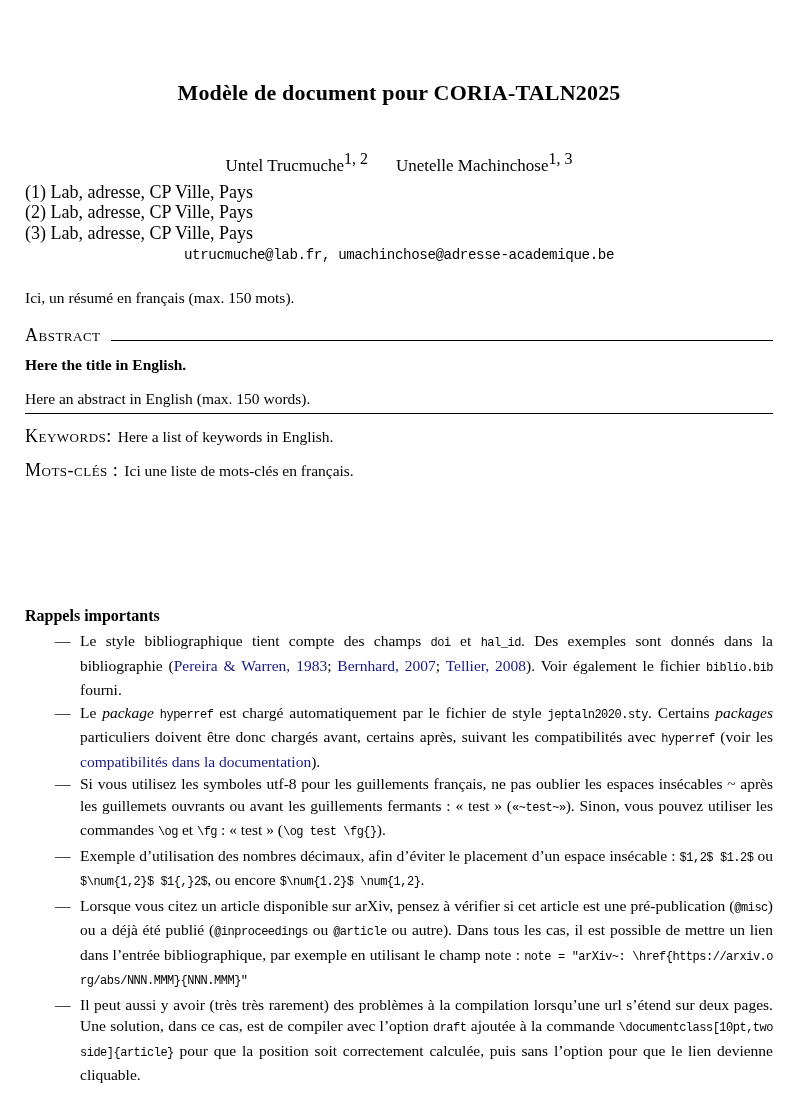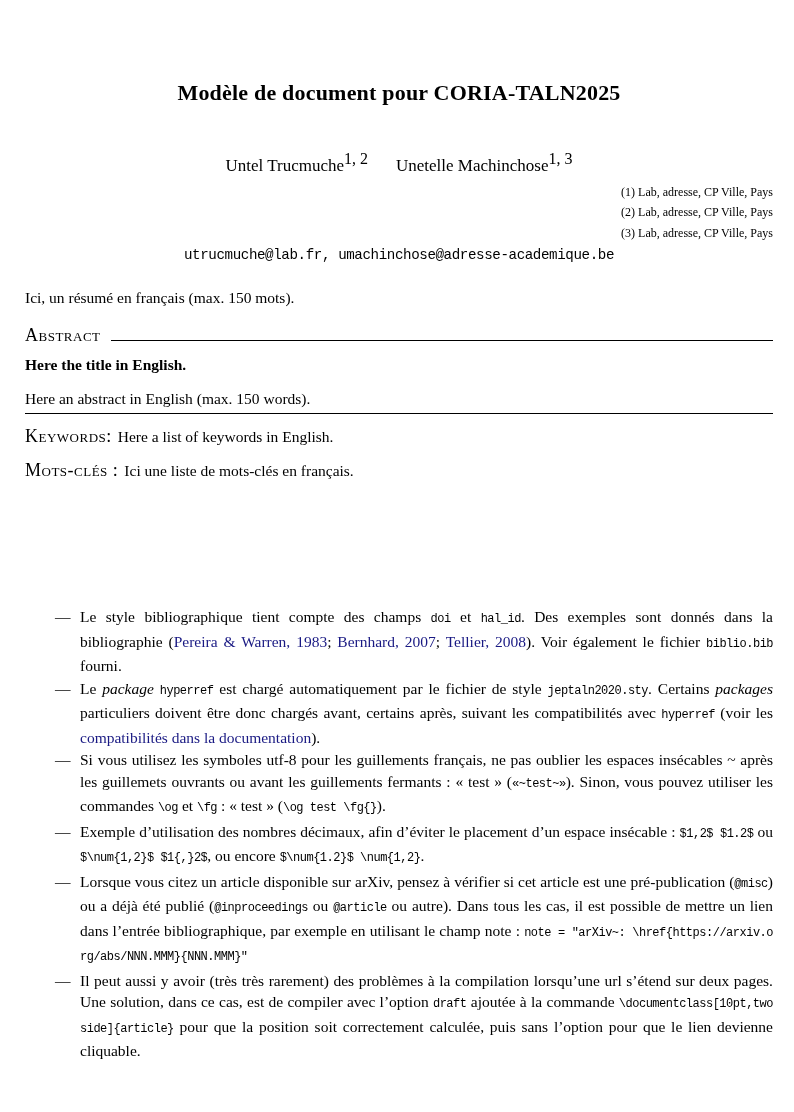--- a/index.html
+++ b/index.html
@@ -11,21 +11,21 @@
     position:relative;overflow:hidden;
   }
   
   .title{
     text-align:center;font-size:22px;font-weight:bold;
     letter-spacing:.2px;margin:0 0 44px 0;
   }
   .authors{text-align:center;font-size:17px;margin-bottom:6px;}
   .author{margin:0 14px;}
   .author sup{font-size:16px;}
-  .affils{text-align:right;font-size:12px;line-height:20.5px;font-family:Liberation Serif, serif;}
+  .affils{text-align:left;font-size:18px;line-height:20.5px;font-family:Liberation Serif, serif;}
   .emails{
     text-align:center;font-family:"Liberation Mono", monospace;
     font-size:14.2px;margin-top:4px;letter-spacing:-0.4px;
   }
   
   .absblock{margin-top:24px;font-size:15.5px;}
   .scrow{display:flex;align-items:flex-end;margin-top:17px;}
   .sc{
     font-variant:small-caps;font-size:18px;line-height:20px;
     letter-spacing:.5px;white-space:nowrap;
@@ -90,20 +90,21 @@
       <span class="sc">Keywords:</span><span>Here a list of keywords in English.</span>
     </div>
 
     <div class="kwline">
       <span class="sc">Mots-clés :</span><span>Ici une liste de mots-clés en français.</span>
     </div>
 
   </div>
 
   <div class="rappels">
+    <h2>Rappels importants</h2>
     <ul class="dashlist" id="rappels-list">
         <li><span class="dash">—</span>Le style bibliographique tient compte des champs <span class="code">doi</span> et <span class="code">hal_id</span>. Des exemples sont donnés dans la bibliographie (<span class="link" style="color: rgb(25, 25, 131);">Pereira &amp; Warren, 1983</span>; <span class="link" style="color: rgb(25, 25, 131);">Bernhard, 2007</span>; <span class="link" style="color: rgb(25, 25, 131);">Tellier, 2008</span>). Voir également le fichier <span class="code">biblio.bib</span> fourni.</li>
         <li><span class="dash">—</span>Le <em class="it">package</em> <span class="code">hyperref</span> est chargé automatiquement par le fichier de style <span class="code">jeptaln2020.sty</span>. Certains <em class="it">packages</em> particuliers doivent être donc chargés avant, certains après, suivant les compatibilités avec <span class="code">hyperref</span> (voir les <span class="link" style="color: rgb(25, 25, 131);">compatibilités dans la documentation</span>).</li>
         <li><span class="dash">—</span>Si vous utilisez les symboles utf-8 pour les guillements français, ne pas oublier les espaces insécables ~ après les guillemets ouvrants ou avant les guillements fermants : « test » (<span class="code">«~test~»</span>). Sinon, vous pouvez utiliser les commandes <span class="code">\og</span> et <span class="code">\fg</span> : « test » (<span class="code">\og test \fg{}</span>).</li>
         <li><span class="dash">—</span>Exemple d’utilisation des nombres décimaux, afin d’éviter le placement d’un espace insécable : <span class="code">$1,2$ $1.2$</span> ou <span class="code">$\num{1,2}$ $1{,}2$</span>, ou encore <span class="code">$\num{1.2}$ \num{1,2}</span>.</li>
         <li><span class="dash">—</span>Lorsque vous citez un article disponible sur arXiv, pensez à vérifier si cet article est une pré-publication (<span class="code">@misc</span>) ou a déjà été publié (<span class="code">@inproceedings</span> ou <span class="code">@article</span> ou autre). Dans tous les cas, il est possible de mettre un lien dans l’entrée bibliographique, par exemple en utilisant le champ note : <span class="code wrapok">note = "arXiv~: \href{https://arxiv.org/abs/NNN.MMM}{NNN.MMM}"</span></li>
         <li><span class="dash">—</span>Il peut aussi y avoir (très très rarement) des problèmes à la compilation lorsqu’une url s’étend sur deux pages. Une solution, dans ce cas, est de compiler avec l’option <span class="code">draft</span> ajoutée à la commande <span class="code wrapok">\documentclass[10pt,twoside]{article}</span> pour que la position soit correctement calculée, puis sans l’option pour que le lien devienne cliquable.</li>
       </ul>
   </div>
 

